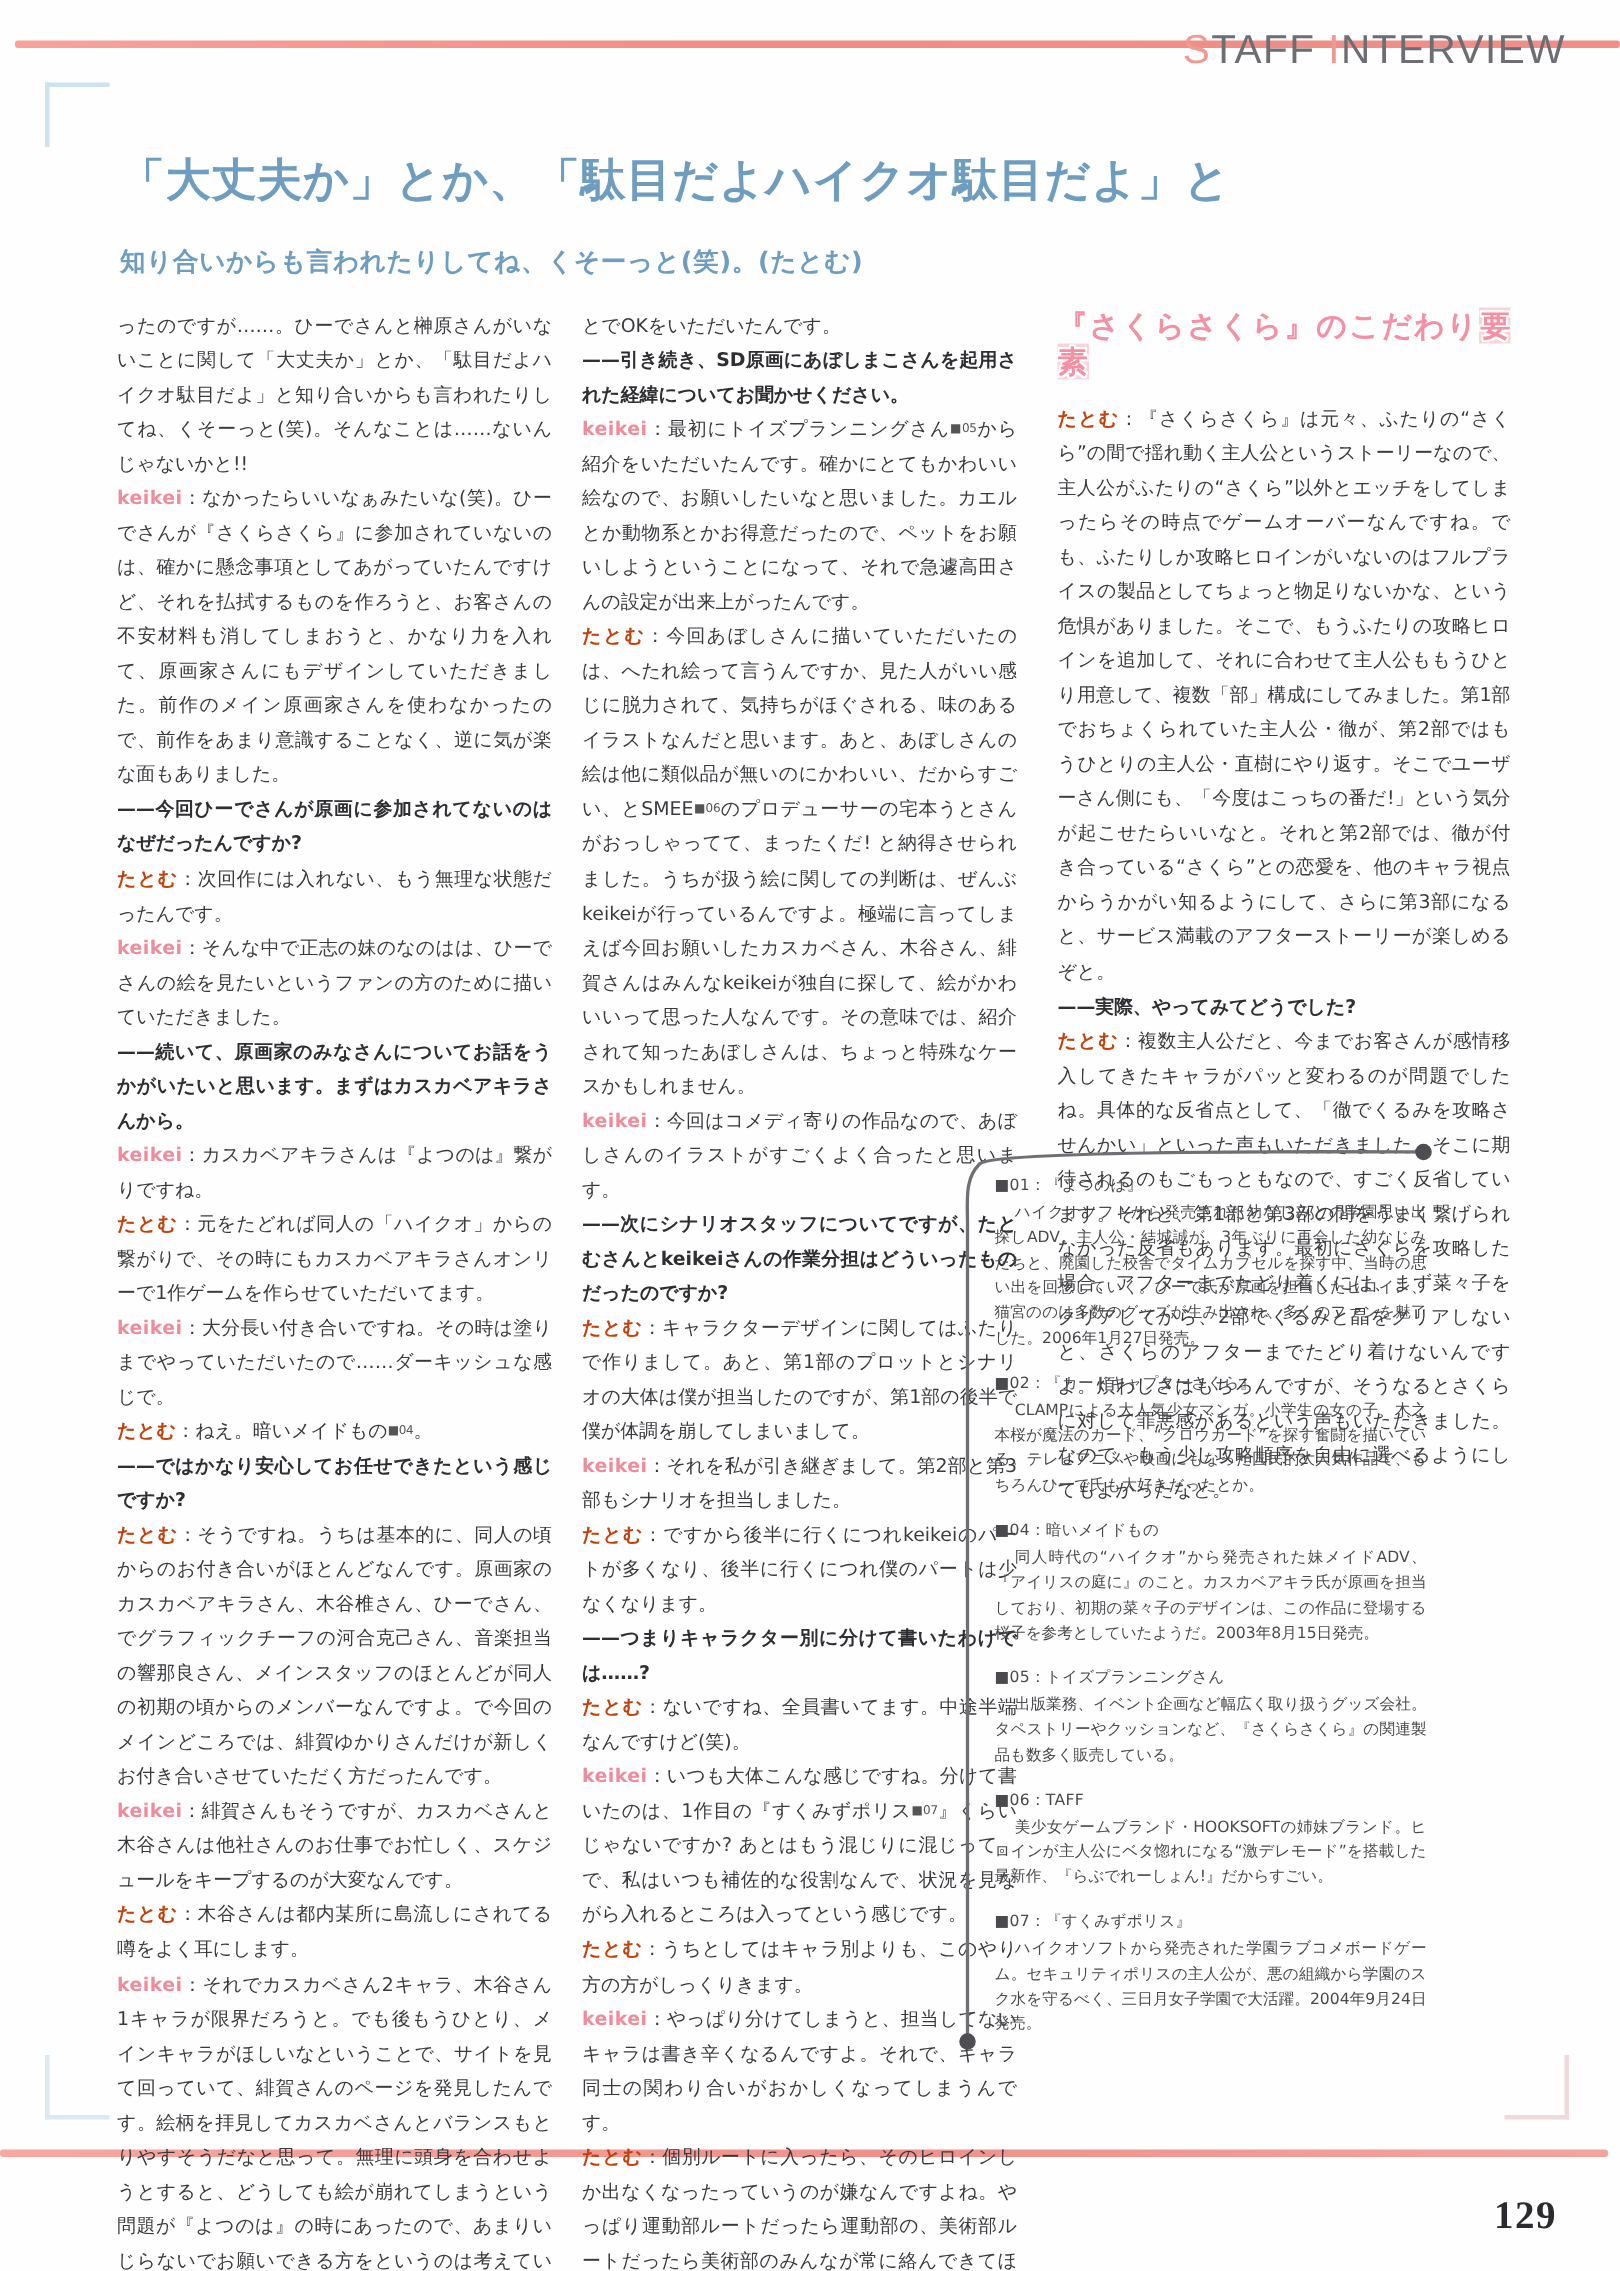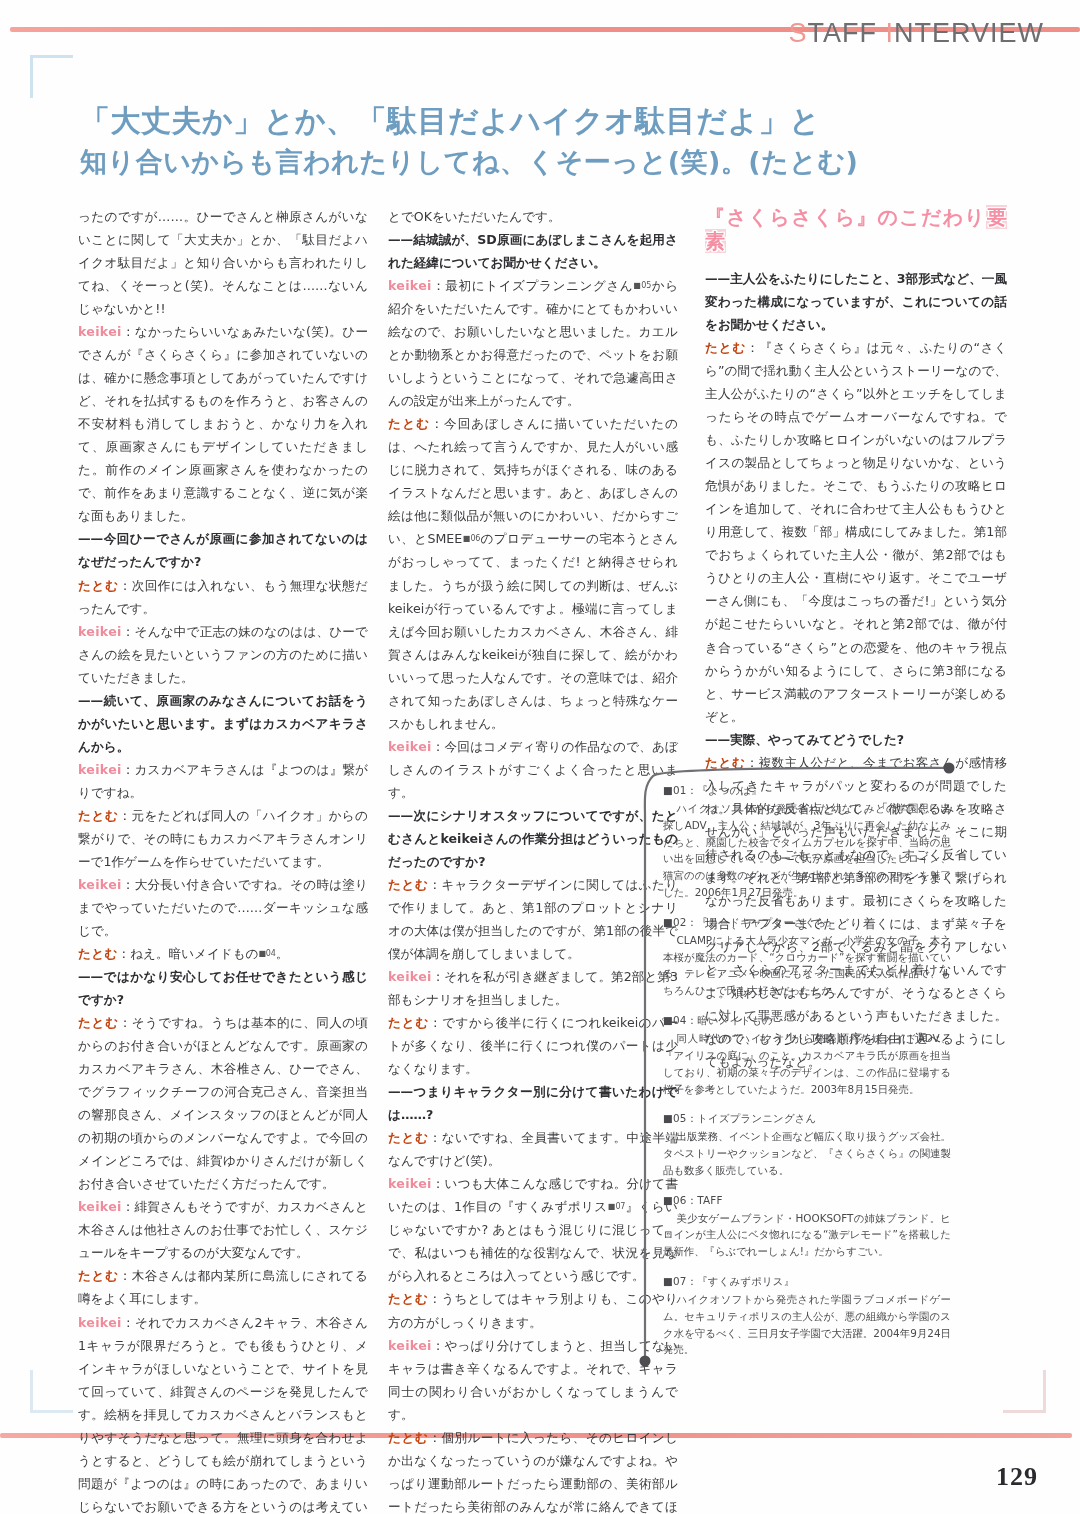--- a/index.html
+++ b/index.html
@@ -43,21 +43,21 @@
   .staff-header .cap{color:#f09992;}
 
   .headline{
     position:absolute;left:80px;top:100px;width:880px;
     color:#6e9dc0;
     font-weight:bold;
     line-height:1.42;
     letter-spacing:0.5px;
   }
   .headline .l1{font-size:30px;display:block;}
-  .headline .l2{font-size:27px;display:block;margin-top:0;}
+  .headline .l2{font-size:17px;display:block;margin-top:20px;}
 
   .cols{
     position:absolute;left:78px;top:205px;width:930px;
   }
   .col{
     position:absolute;top:0;width:290px;
     font-size:12.6px;
     line-height:1.83;
     color:#3a3a3e;
     text-align:justify;
@@ -141,39 +141,38 @@
         <p class="p"><span class="spk-pink">keikei</span><span>：</span><span>大分長い付き合いですね。その時は塗りまでやっていただいたので……ダーキッシュな感じで。</span></p>
         <p class="p"><span class="spk-blue">たとむ</span><span>：</span><span>ねえ。暗いメイドもの</span><span class="note">■04</span><span>。</span></p>
         <p class="p"><span class="q">——ではかなり安心してお任せできたという感じですか?</span></p>
         <p class="p"><span class="spk-blue">たとむ</span><span>：</span><span>そうですね。うちは基本的に、同人の頃からのお付き合いがほとんどなんです。原画家のカスカベアキラさん、木谷椎さん、ひーでさん、でグラフィックチーフの河合克己さん、音楽担当の響那良さん、メインスタッフのほとんどが同人の初期の頃からのメンバーなんですよ。で今回のメインどころでは、緋賀ゆかりさんだけが新しくお付き合いさせていただく方だったんです。</span></p>
         <p class="p"><span class="spk-pink">keikei</span><span>：</span><span>緋賀さんもそうですが、カスカベさんと木谷さんは他社さんのお仕事でお忙しく、スケジュールをキープするのが大変なんです。</span></p>
         <p class="p"><span class="spk-blue">たとむ</span><span>：</span><span>木谷さんは都内某所に島流しにされてる噂をよく耳にします。</span></p>
         <p class="p"><span class="spk-pink">keikei</span><span>：</span><span>それでカスカベさん2キャラ、木谷さん1キャラが限界だろうと。でも後もうひとり、メインキャラがほしいなということで、サイトを見て回っていて、緋賀さんのページを発見したんです。絵柄を拝見してカスカベさんとバランスもとりやすそうだなと思って。無理に頭身を合わせようとすると、どうしても絵が崩れてしまうという問題が『よつのは』の時にあったので、あまりいじらないでお願いできる方をというのは考えていました。でもその時もマンガ連載をされていたので、忙しいだろうからダメ元で声をかけたら、意外にも1キャラならというこ</span></p>
       </div>
     <div class="col col2">
         <p class="p"><span>とでOKをいただいたんです。</span></p>
-        <p class="p"><span class="q">——結城誠が、SD原画にあぼしまこさんを起用された経緯についてお聞かせください。</span></p>
+        <p class="p"><span class="q">——引き続き、SD原画にあぼしまこさんを起用された経緯についてお聞かせください。</span></p>
         <p class="p"><span class="spk-pink">keikei</span><span>：</span><span>最初にトイズプランニングさん</span><span class="note">■05</span><span>から紹介をいただいたんです。確かにとてもかわいい絵なので、お願いしたいなと思いました。カエルとか動物系とかお得意だったので、ペットをお願いしようということになって、それで急遽高田さんの設定が出来上がったんです。</span></p>
         <p class="p"><span class="spk-blue">たとむ</span><span>：</span><span>今回あぼしさんに描いていただいたのは、へたれ絵って言うんですか、見た人がいい感じに脱力されて、気持ちがほぐされる、味のあるイラストなんだと思います。あと、あぼしさんの絵は他に類似品が無いのにかわいい、だからすごい、とSMEE</span><span class="note">■06</span><span>のプロデューサーの宅本うとさんがおっしゃってて、まったくだ! と納得させられました。うちが扱う絵に関しての判断は、ぜんぶkeikeiが行っているんですよ。極端に言ってしまえば今回お願いしたカスカベさん、木谷さん、緋賀さんはみんなkeikeiが独自に探して、絵がかわいいって思った人なんです。その意味では、紹介されて知ったあぼしさんは、ちょっと特殊なケースかもしれません。</span></p>
         <p class="p"><span class="spk-pink">keikei</span><span>：</span><span>今回はコメディ寄りの作品なので、あぼしさんのイラストがすごくよく合ったと思います。</span></p>
         <p class="p"><span class="q">——次にシナリオスタッフについてですが、たとむさんとkeikeiさんの作業分担はどういったものだったのですか?</span></p>
         <p class="p"><span class="spk-blue">たとむ</span><span>：</span><span>キャラクターデザインに関してはふたりで作りまして。あと、第1部のプロットとシナリオの大体は僕が担当したのですが、第1部の後半で僕が体調を崩してしまいまして。</span></p>
         <p class="p"><span class="spk-pink">keikei</span><span>：</span><span>それを私が引き継ぎまして。第2部と第3部もシナリオを担当しました。</span></p>
         <p class="p"><span class="spk-blue">たとむ</span><span>：</span><span>ですから後半に行くにつれkeikeiのパートが多くなり、後半に行くにつれ僕のパートは少なくなります。</span></p>
         <p class="p"><span class="q">——つまりキャラクター別に分けて書いたわけでは……?</span></p>
         <p class="p"><span class="spk-blue">たとむ</span><span>：</span><span>ないですね、全員書いてます。中途半端なんですけど(笑)。</span></p>
         <p class="p"><span class="spk-pink">keikei</span><span>：</span><span>いつも大体こんな感じですね。分けて書いたのは、1作目の『すくみずポリス</span><span class="note">■07</span><span>』くらいじゃないですか? あとはもう混じりに混じって。で、私はいつも補佐的な役割なんで、状況を見ながら入れるところは入ってという感じです。</span></p>
         <p class="p"><span class="spk-blue">たとむ</span><span>：</span><span>うちとしてはキャラ別よりも、このやり方の方がしっくりきます。</span></p>
         <p class="p"><span class="spk-pink">keikei</span><span>：</span><span>やっぱり分けてしまうと、担当してないキャラは書き辛くなるんですよ。それで、キャラ同士の関わり合いがおかしくなってしまうんです。</span></p>
         <p class="p"><span class="spk-blue">たとむ</span><span>：</span><span>個別ルートに入ったら、そのヒロインしか出なくなったっていうのが嫌なんですよね。やっぱり運動部ルートだったら運動部の、美術部ルートだったら美術部のみんなが常に絡んできてほしい。</span></p>
       </div>
     <div class="col col3">
       <p class="sec-title"><span>『さくらさくら』のこだわり</span><span class="hl">要素</span></p>
       <div>
-          <p class="p"><span class="q">——主人公をふたりにしたこと、3部形式など、一風変わった構成になっていますが、これについての話をお聞かせください。</span></p>
           <p class="p"><span class="spk-blue">たとむ</span><span>：</span><span>『さくらさくら』は元々、ふたりの“さくら”の間で揺れ動く主人公というストーリーなので、主人公がふたりの“さくら”以外とエッチをしてしまったらその時点でゲームオーバーなんですね。でも、ふたりしか攻略ヒロインがいないのはフルプライスの製品としてちょっと物足りないかな、という危惧がありました。そこで、もうふたりの攻略ヒロインを追加して、それに合わせて主人公ももうひとり用意して、複数「部」構成にしてみました。第1部でおちょくられていた主人公・徹が、第2部ではもうひとりの主人公・直樹にやり返す。そこでユーザーさん側にも、「今度はこっちの番だ!」という気分が起こせたらいいなと。それと第2部では、徹が付き合っている“さくら”との恋愛を、他のキャラ視点からうかがい知るようにして、さらに第3部になると、サービス満載のアフターストーリーが楽しめるぞと。</span></p>
           <p class="p"><span class="q">——実際、やってみてどうでした?</span></p>
           <p class="p"><span class="spk-blue">たとむ</span><span>：</span><span>複数主人公だと、今までお客さんが感情移入してきたキャラがパッと変わるのが問題でしたね。具体的な反省点として、「徹でくるみを攻略させんかい」といった声もいただきました。そこに期待されるのもごもっともなので、すごく反省しています。それと、第1部と第3部の間をうまく繋げられなかった反省もあります。最初にさくらを攻略した場合、アフターまでたどり着くには、まず菜々子をクリアしてから、2部でくるみと晶をクリアしないと、さくらのアフターまでたどり着けないんですよ。煩わしさはもちろんですが、そうなるとさくらに対して罪悪感があるという声もいただきました。なので、もう少し攻略順序を自由に選べるようにしてもよかったなと。</span></p>
         </div>
     </div>
   </div>
 
   <div class="fn-wrap">
     <svg class="fn-bracket" viewBox="0 0 330 635" preserveAspectRatio="none">
       <path d="M 322 8 C 300 8 36 6 26 16 C 16 26 18 40 18 56 L 18 600" fill="none" stroke="#6f6f74" stroke-width="2.2" stroke-linecap="round"></path>

